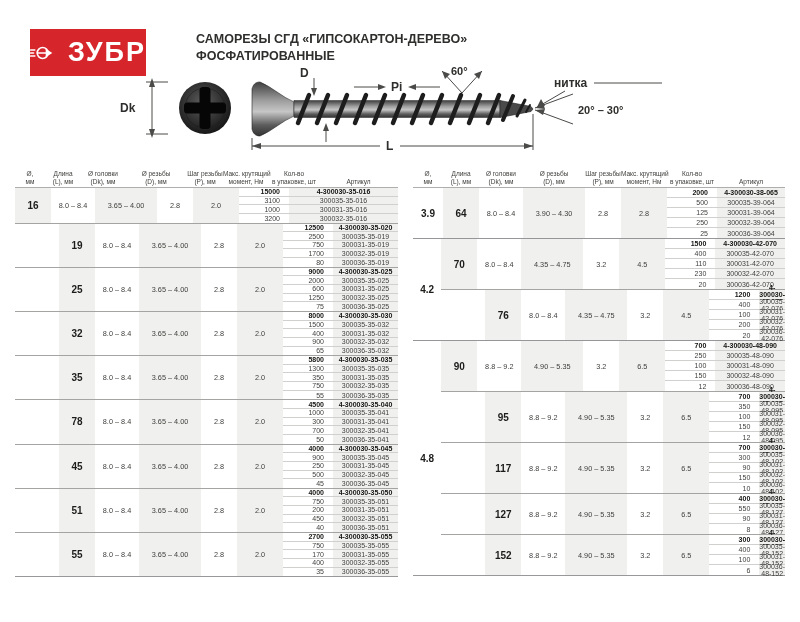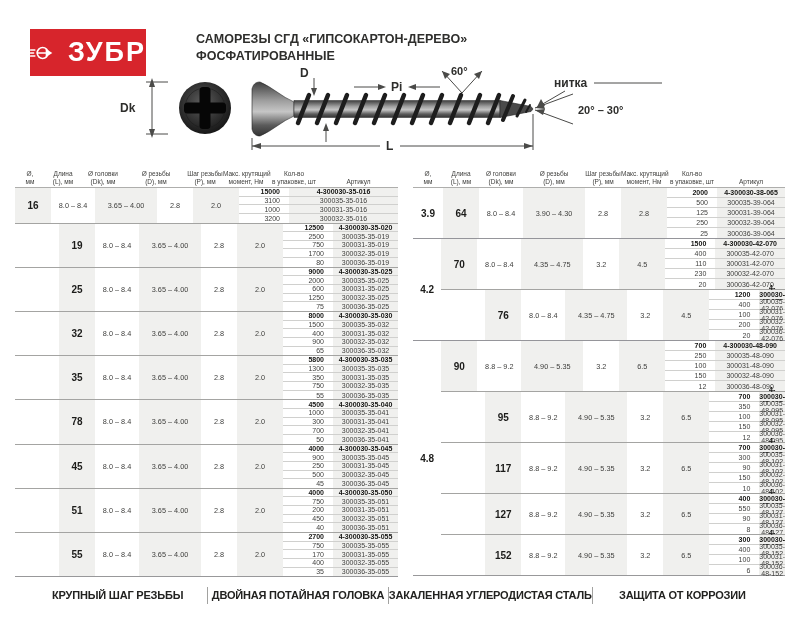--- a/index.html
+++ b/index.html
@@ -732,22 +732,13 @@
               <div class="sub">
                 <span class="q">6</span>
                 <span class="a stripe">300036-48-152</span>
               </div>
             </div>
           </div>
         </div>
       </div>
     </div>
 
-  <div id="footer" class="footer">
-      <div class="item">КРУПНЫЙ ШАГ РЕЗЬБЫ</div>
-      <div class="vdiv"></div>
-      <div class="item">ДВОЙНАЯ ПОТАЙНАЯ ГОЛОВКА</div>
-      <div class="vdiv"></div>
-      <div class="item">ЗАКАЛЕННАЯ УГЛЕРОДИСТАЯ СТАЛЬ</div>
-      <div class="vdiv"></div>
-      <div class="item">ЗАЩИТА ОТ КОРРОЗИИ</div>
-    </div>
 </div>
 
 </body></html>

